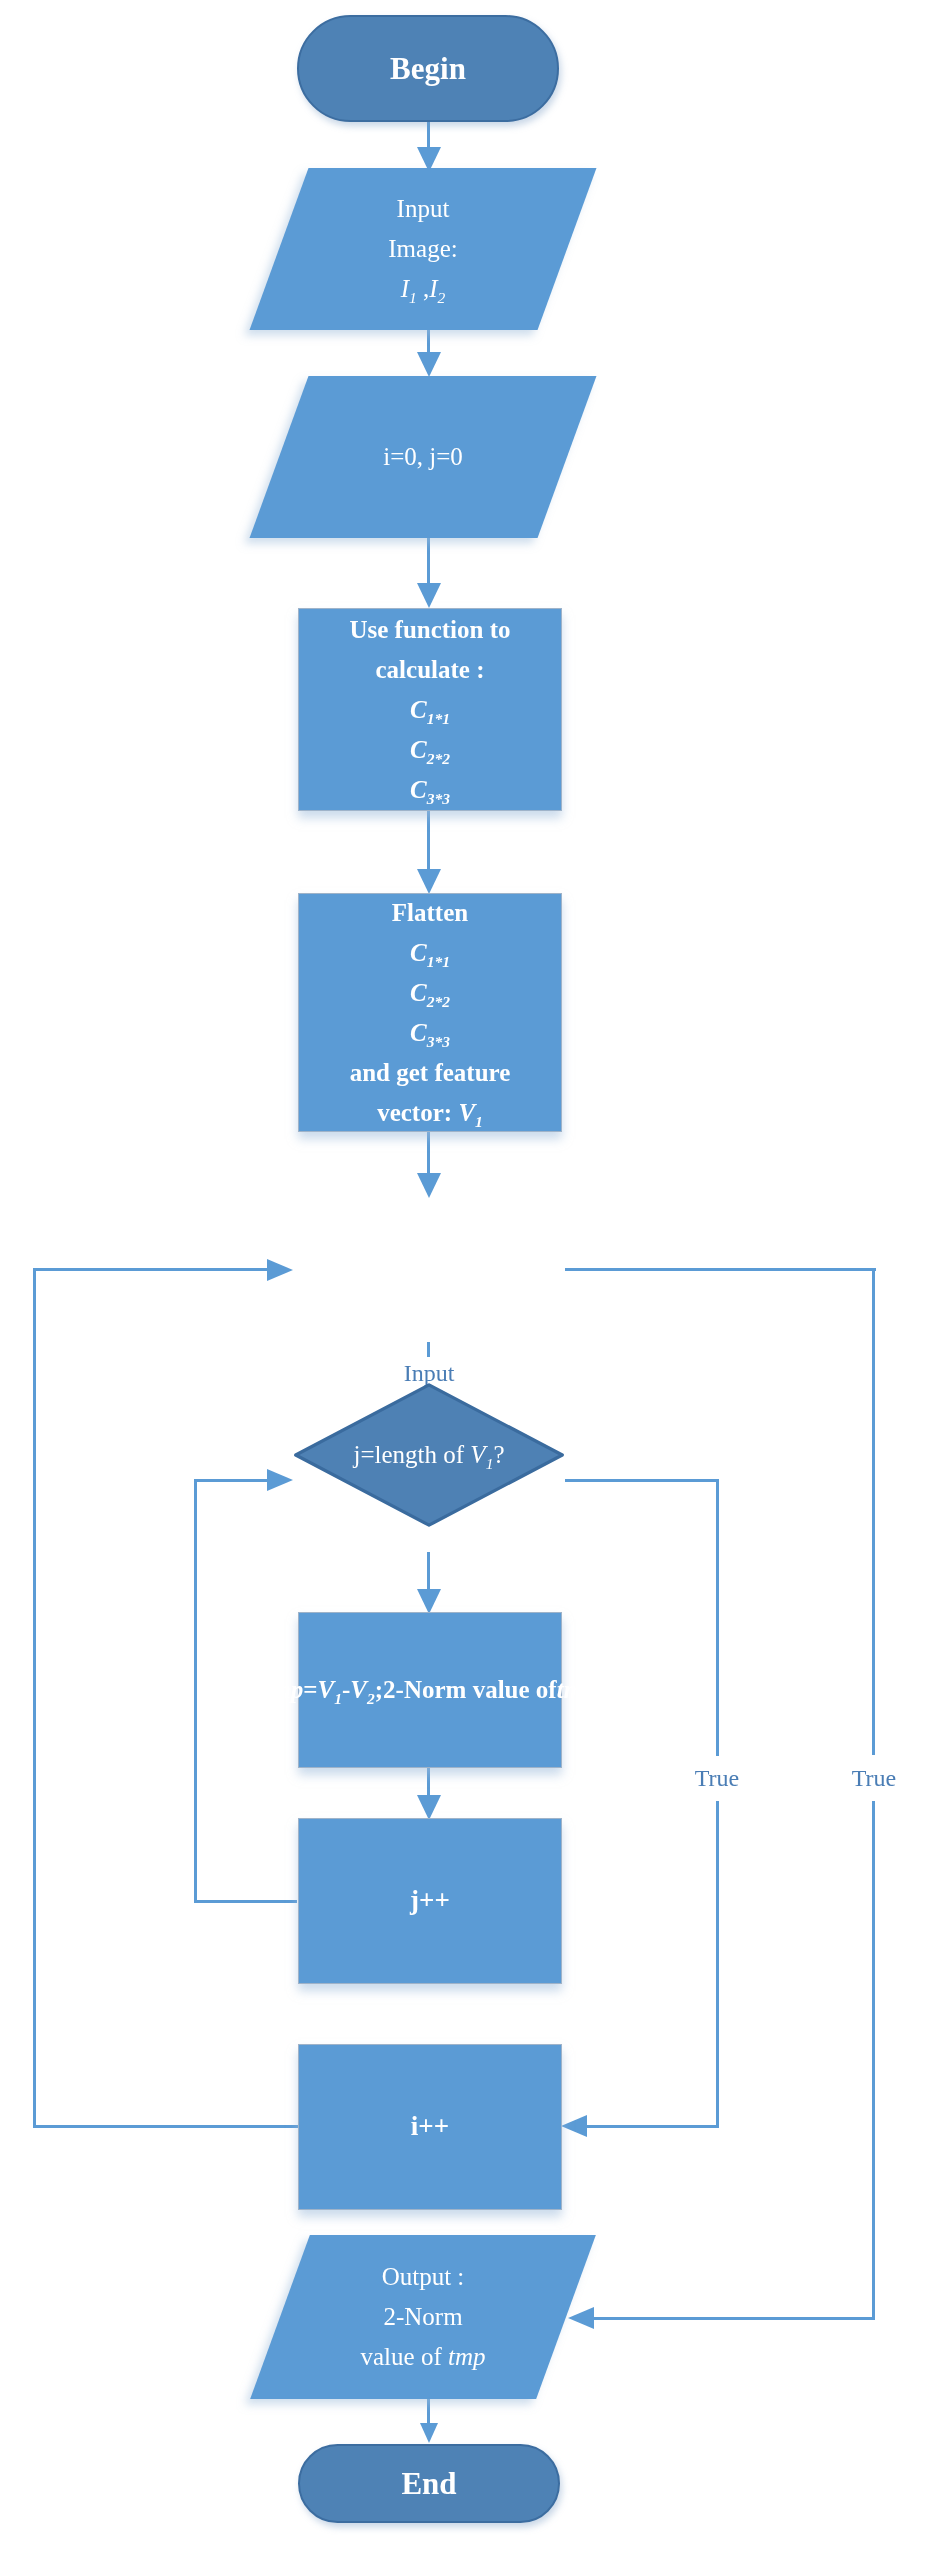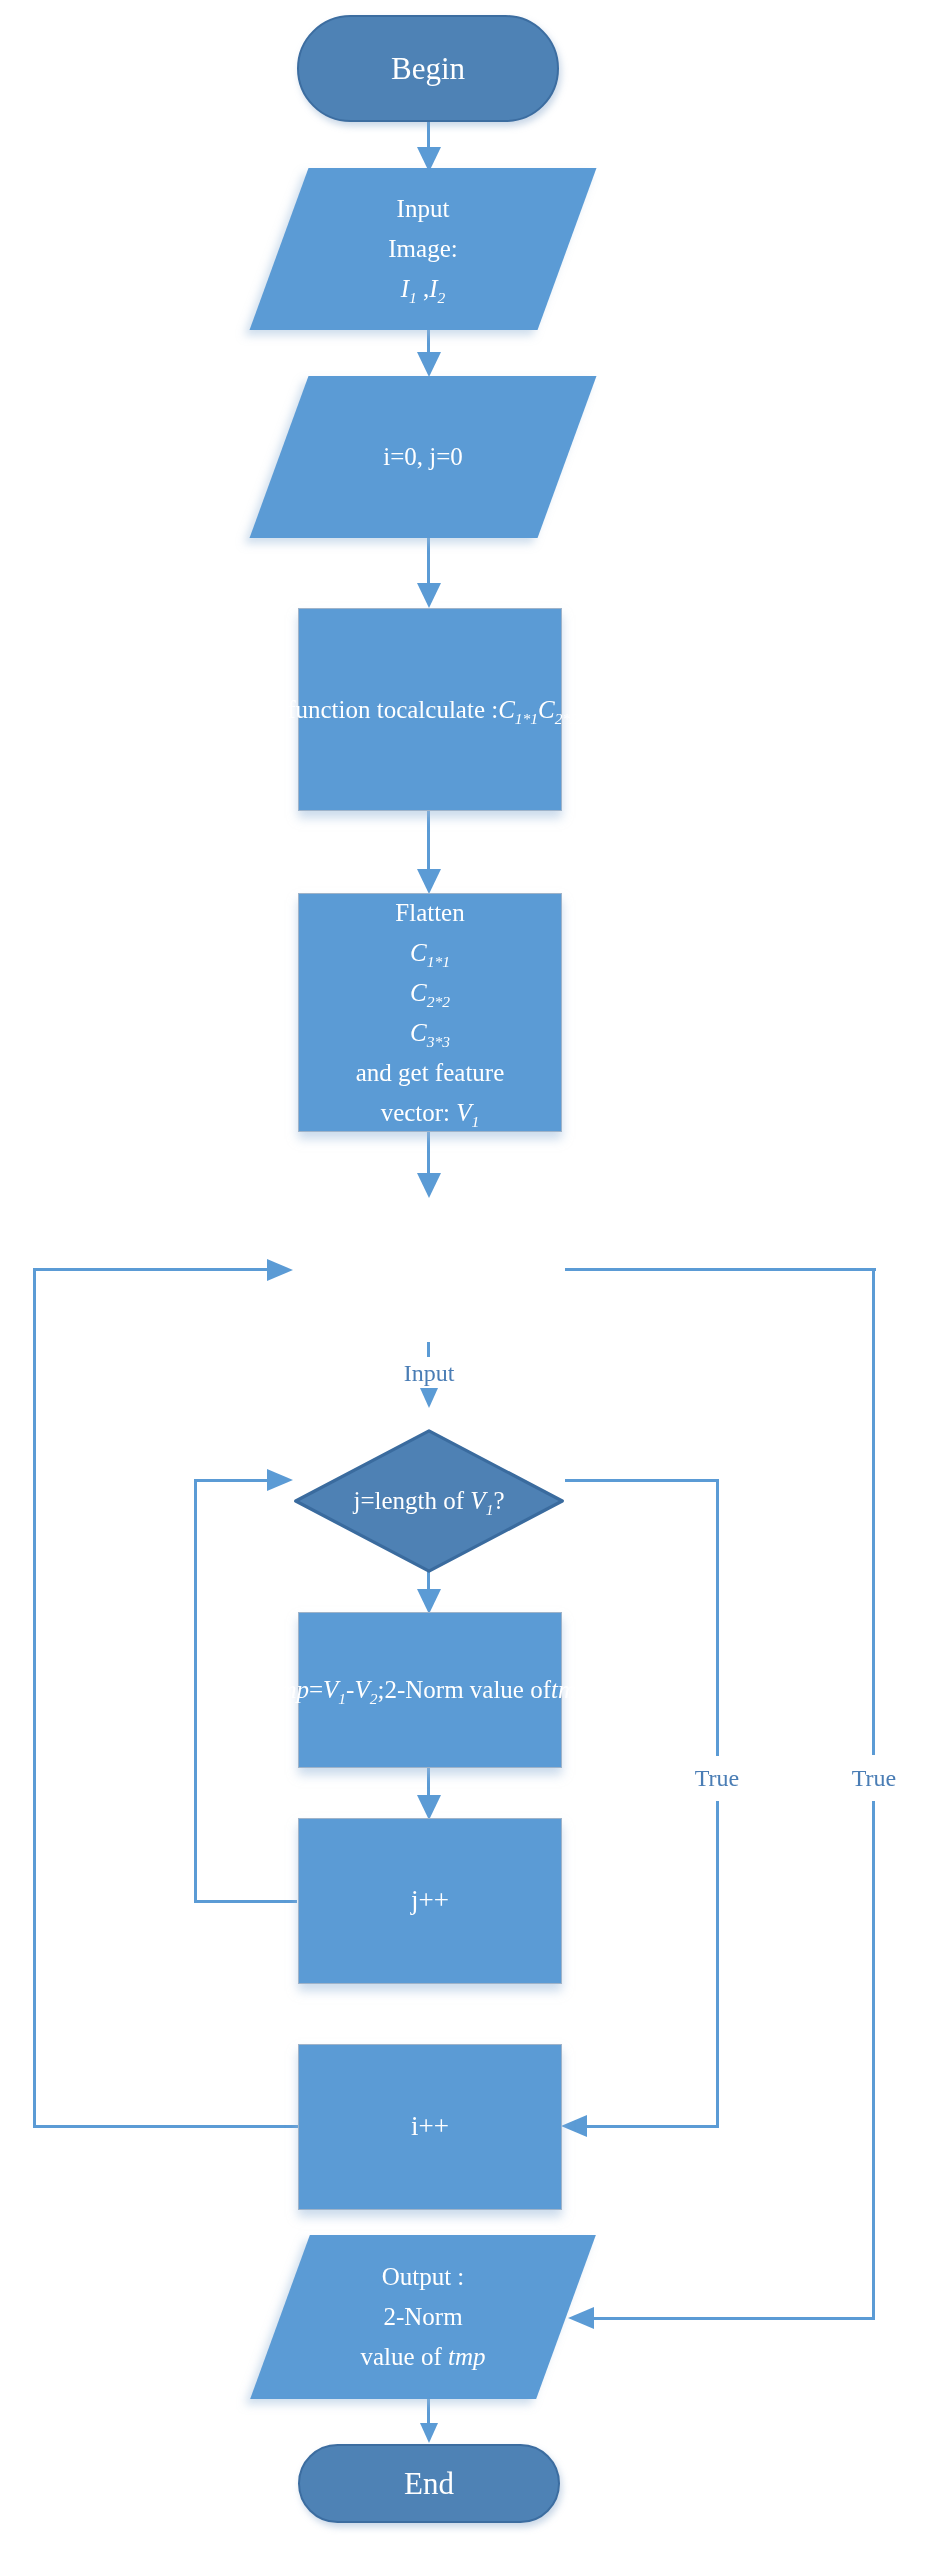--- a/index.html
+++ b/index.html
@@ -4,21 +4,21 @@
 <style>
   html,body{margin:0;padding:0;background:#ffffff;}
   #canvas{
     position:relative;width:929px;height:2576px;background:#ffffff;
     font-family:"Liberation Serif","DejaVu Serif",serif;overflow:hidden;
   }
   *{box-sizing:border-box;}
 
   
   .node{position:absolute;display:flex;align-items:center;justify-content:center;
-        text-align:center;color:#ffffff;}
+        text-align:center;color:#ffffff;font-weight:bold;}
   .tline{white-space:pre;}
   .stadium{
     background:#4e82b5;border:2.7px solid #3c6da0;border-radius:54px;
     font-size:31px;box-shadow:2.2px 4.3px 7.5px rgba(120,155,195,.40);
   }
   .rect{
     background:#5b9bd5;border:1.1px solid #9fb3c9;font-size:25px;line-height:1.6;
     box-shadow:0 6.5px 9.7px rgba(160,190,220,.55);
   }
   .para{
@@ -51,24 +51,24 @@
 
   .loop-label{
     position:absolute;transform:translate(-50%,-50%);color:#4a7db5;font-size:24px;
     background:#ffffff;padding:0 3.2px;
   }
 
   
   #begin{left:297px;top:15px;width:262px;height:107px;}
   #input-para{left:279px;top:168px;width:288px;height:162px;}
   #init-para{left:279px;top:376px;width:288px;height:162px;}
-  #use-rect{left:298px;top:608px;width:264px;height:203px;}
+  #use-rect{left:298px;top:608px;width:264px;height:203px;flex-direction:column;}
   #flatten-rect{left:298px;top:893px;width:264px;height:239px;flex-direction:column;}
   #diamond-i{left:293px;top:1197px;width:272px;height:146px;}
-  #diamond-j{left:293px;top:1428px;width:272px;height:146px;}
+  #diamond-j{left:293px;top:1382px;width:272px;height:146px;}
   #tmp-rect{left:298px;top:1612px;width:264px;height:156px;flex-direction:row;}
   #jpp-rect{left:298px;top:1818px;width:264px;height:166px;font-size:27px;}
   #ipp-rect{left:298px;top:2044px;width:264px;height:166px;font-size:27px;}
   #output-para{left:280px;top:2235px;width:286px;height:164px;}
   #end{left:298px;top:2444px;width:262px;height:79px;}
 
   #l-a1{left:427px;top:122px;height:25px;}   #h-a1{left:417px;top:147px;}
   #l-a2{left:427px;top:330px;height:22.6px;}   #h-a2{left:417px;top:352px;}
   #l-a3{left:427px;top:538px;height:46px;}   #h-a3{left:417px;top:583px;}
   #l-a4{left:427px;top:810px;height:59px;} #h-a4{left:417px;top:869px;}

